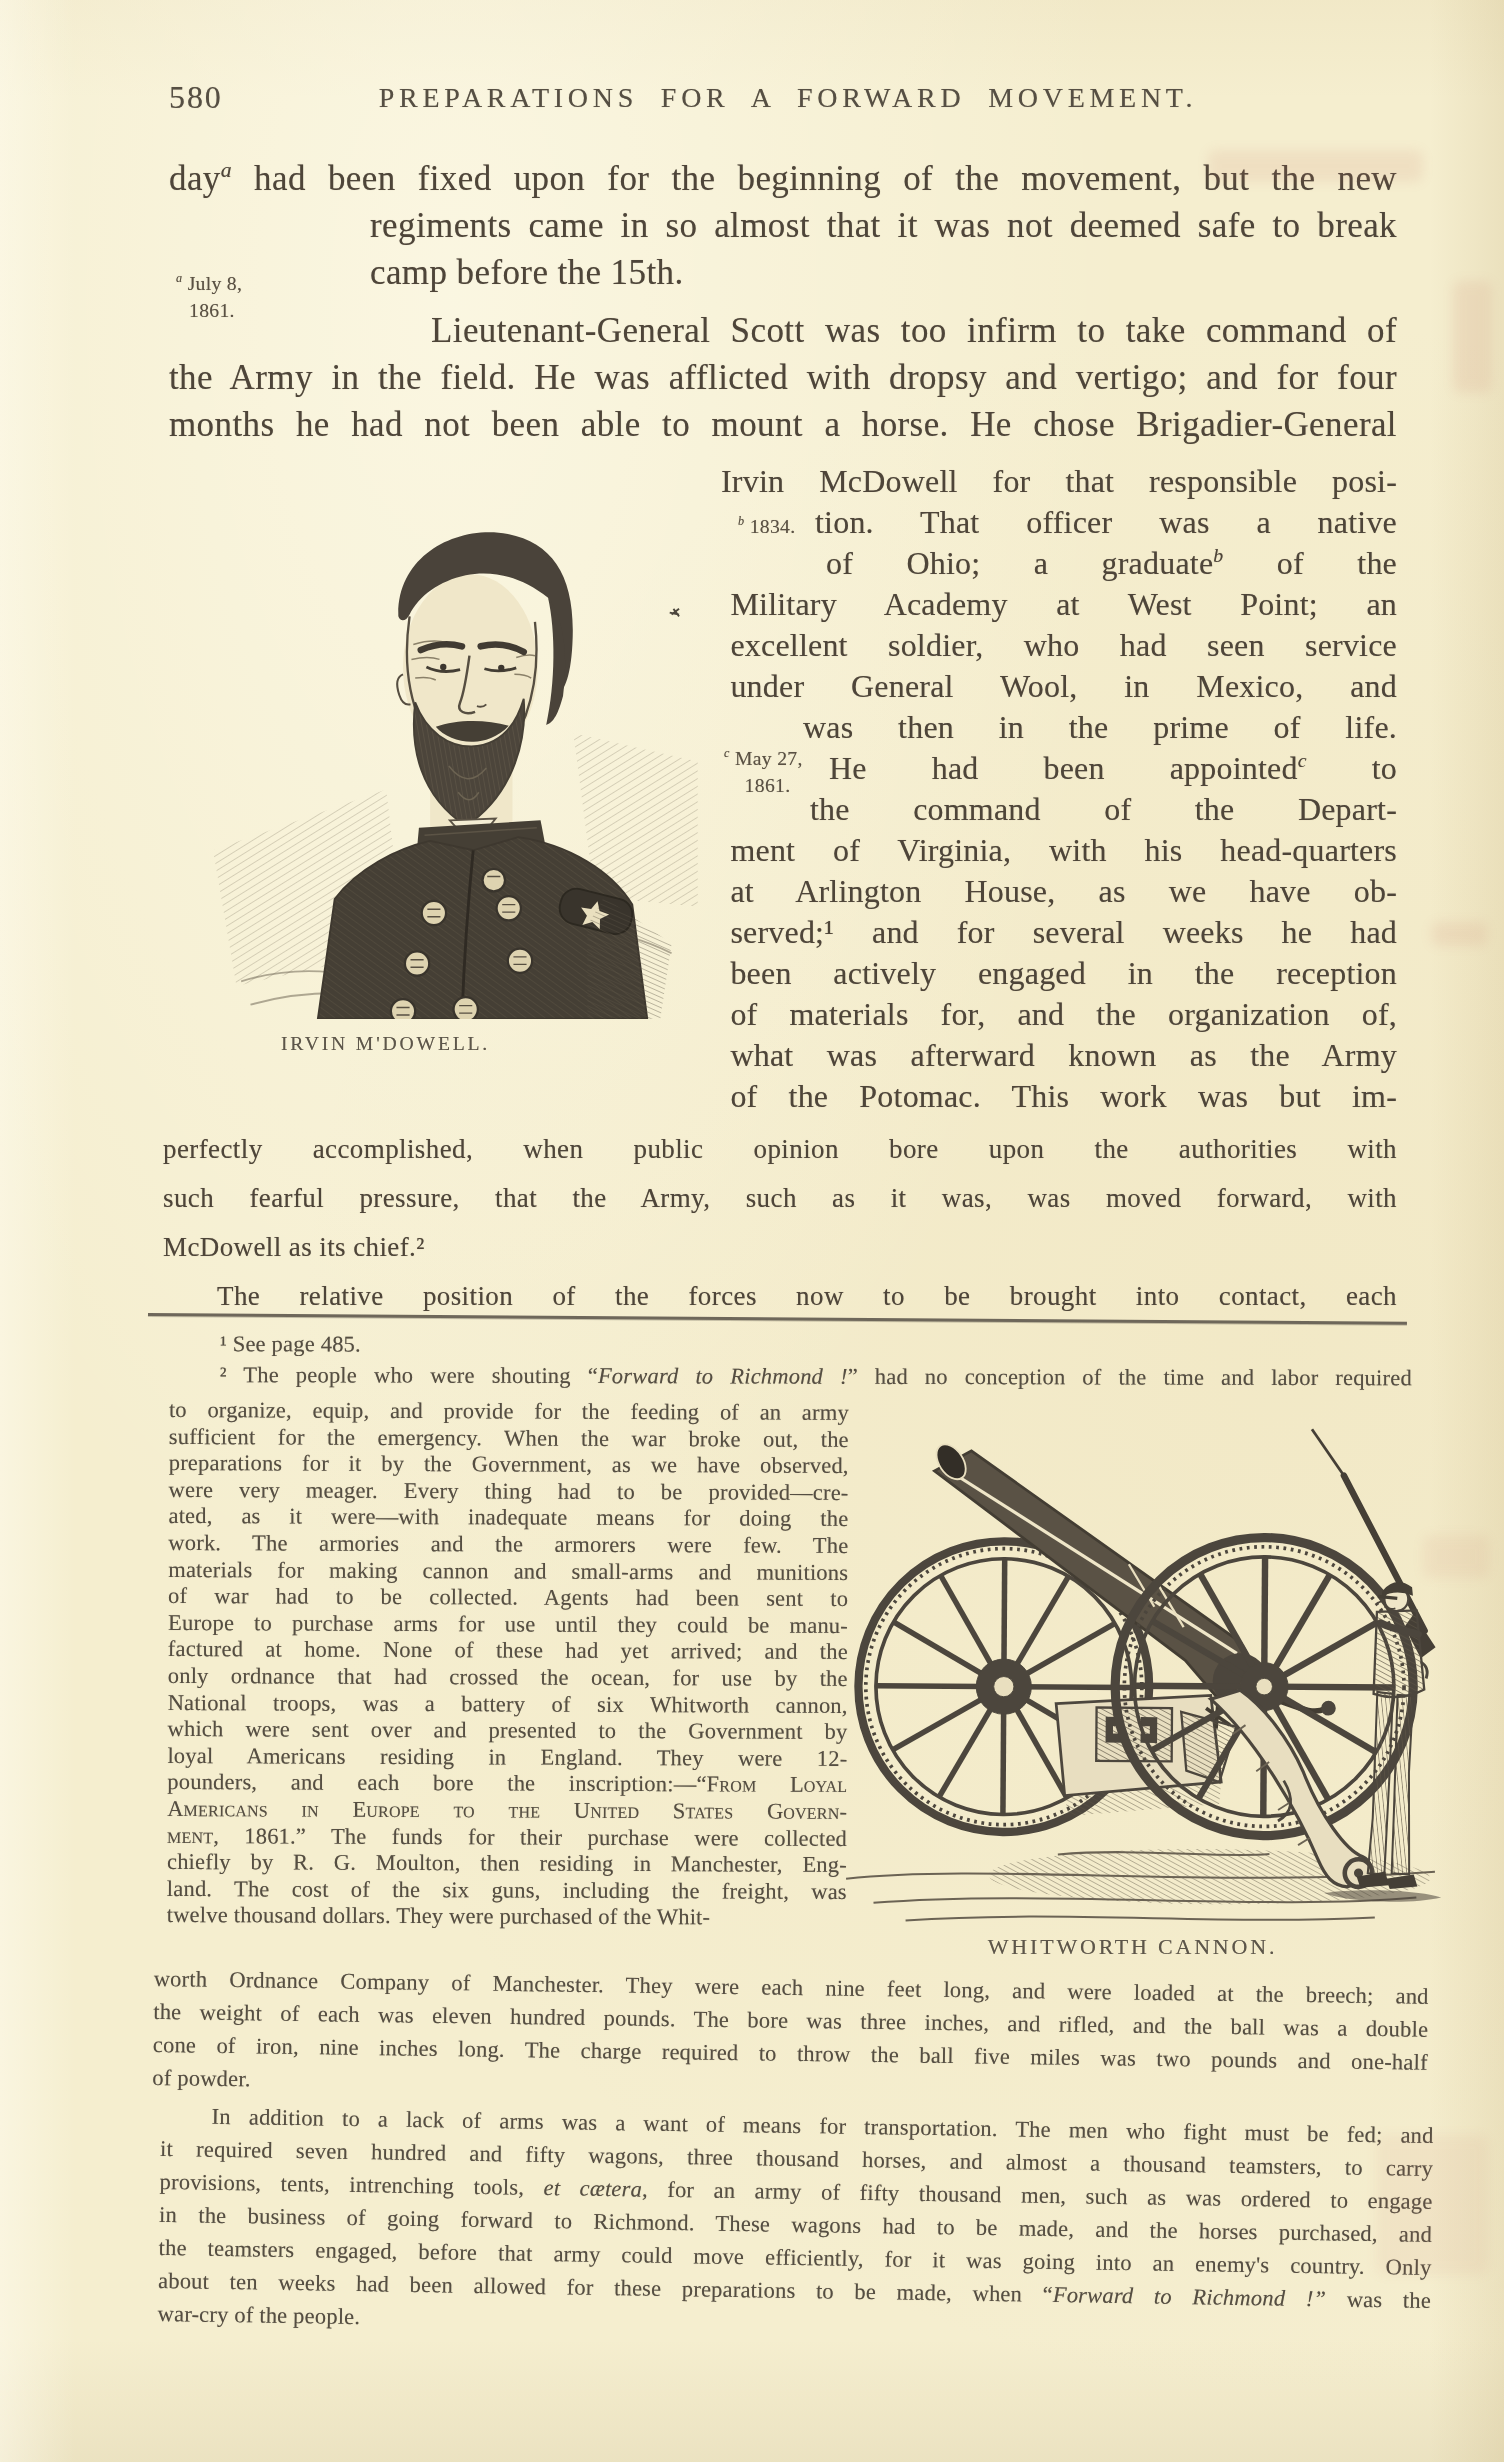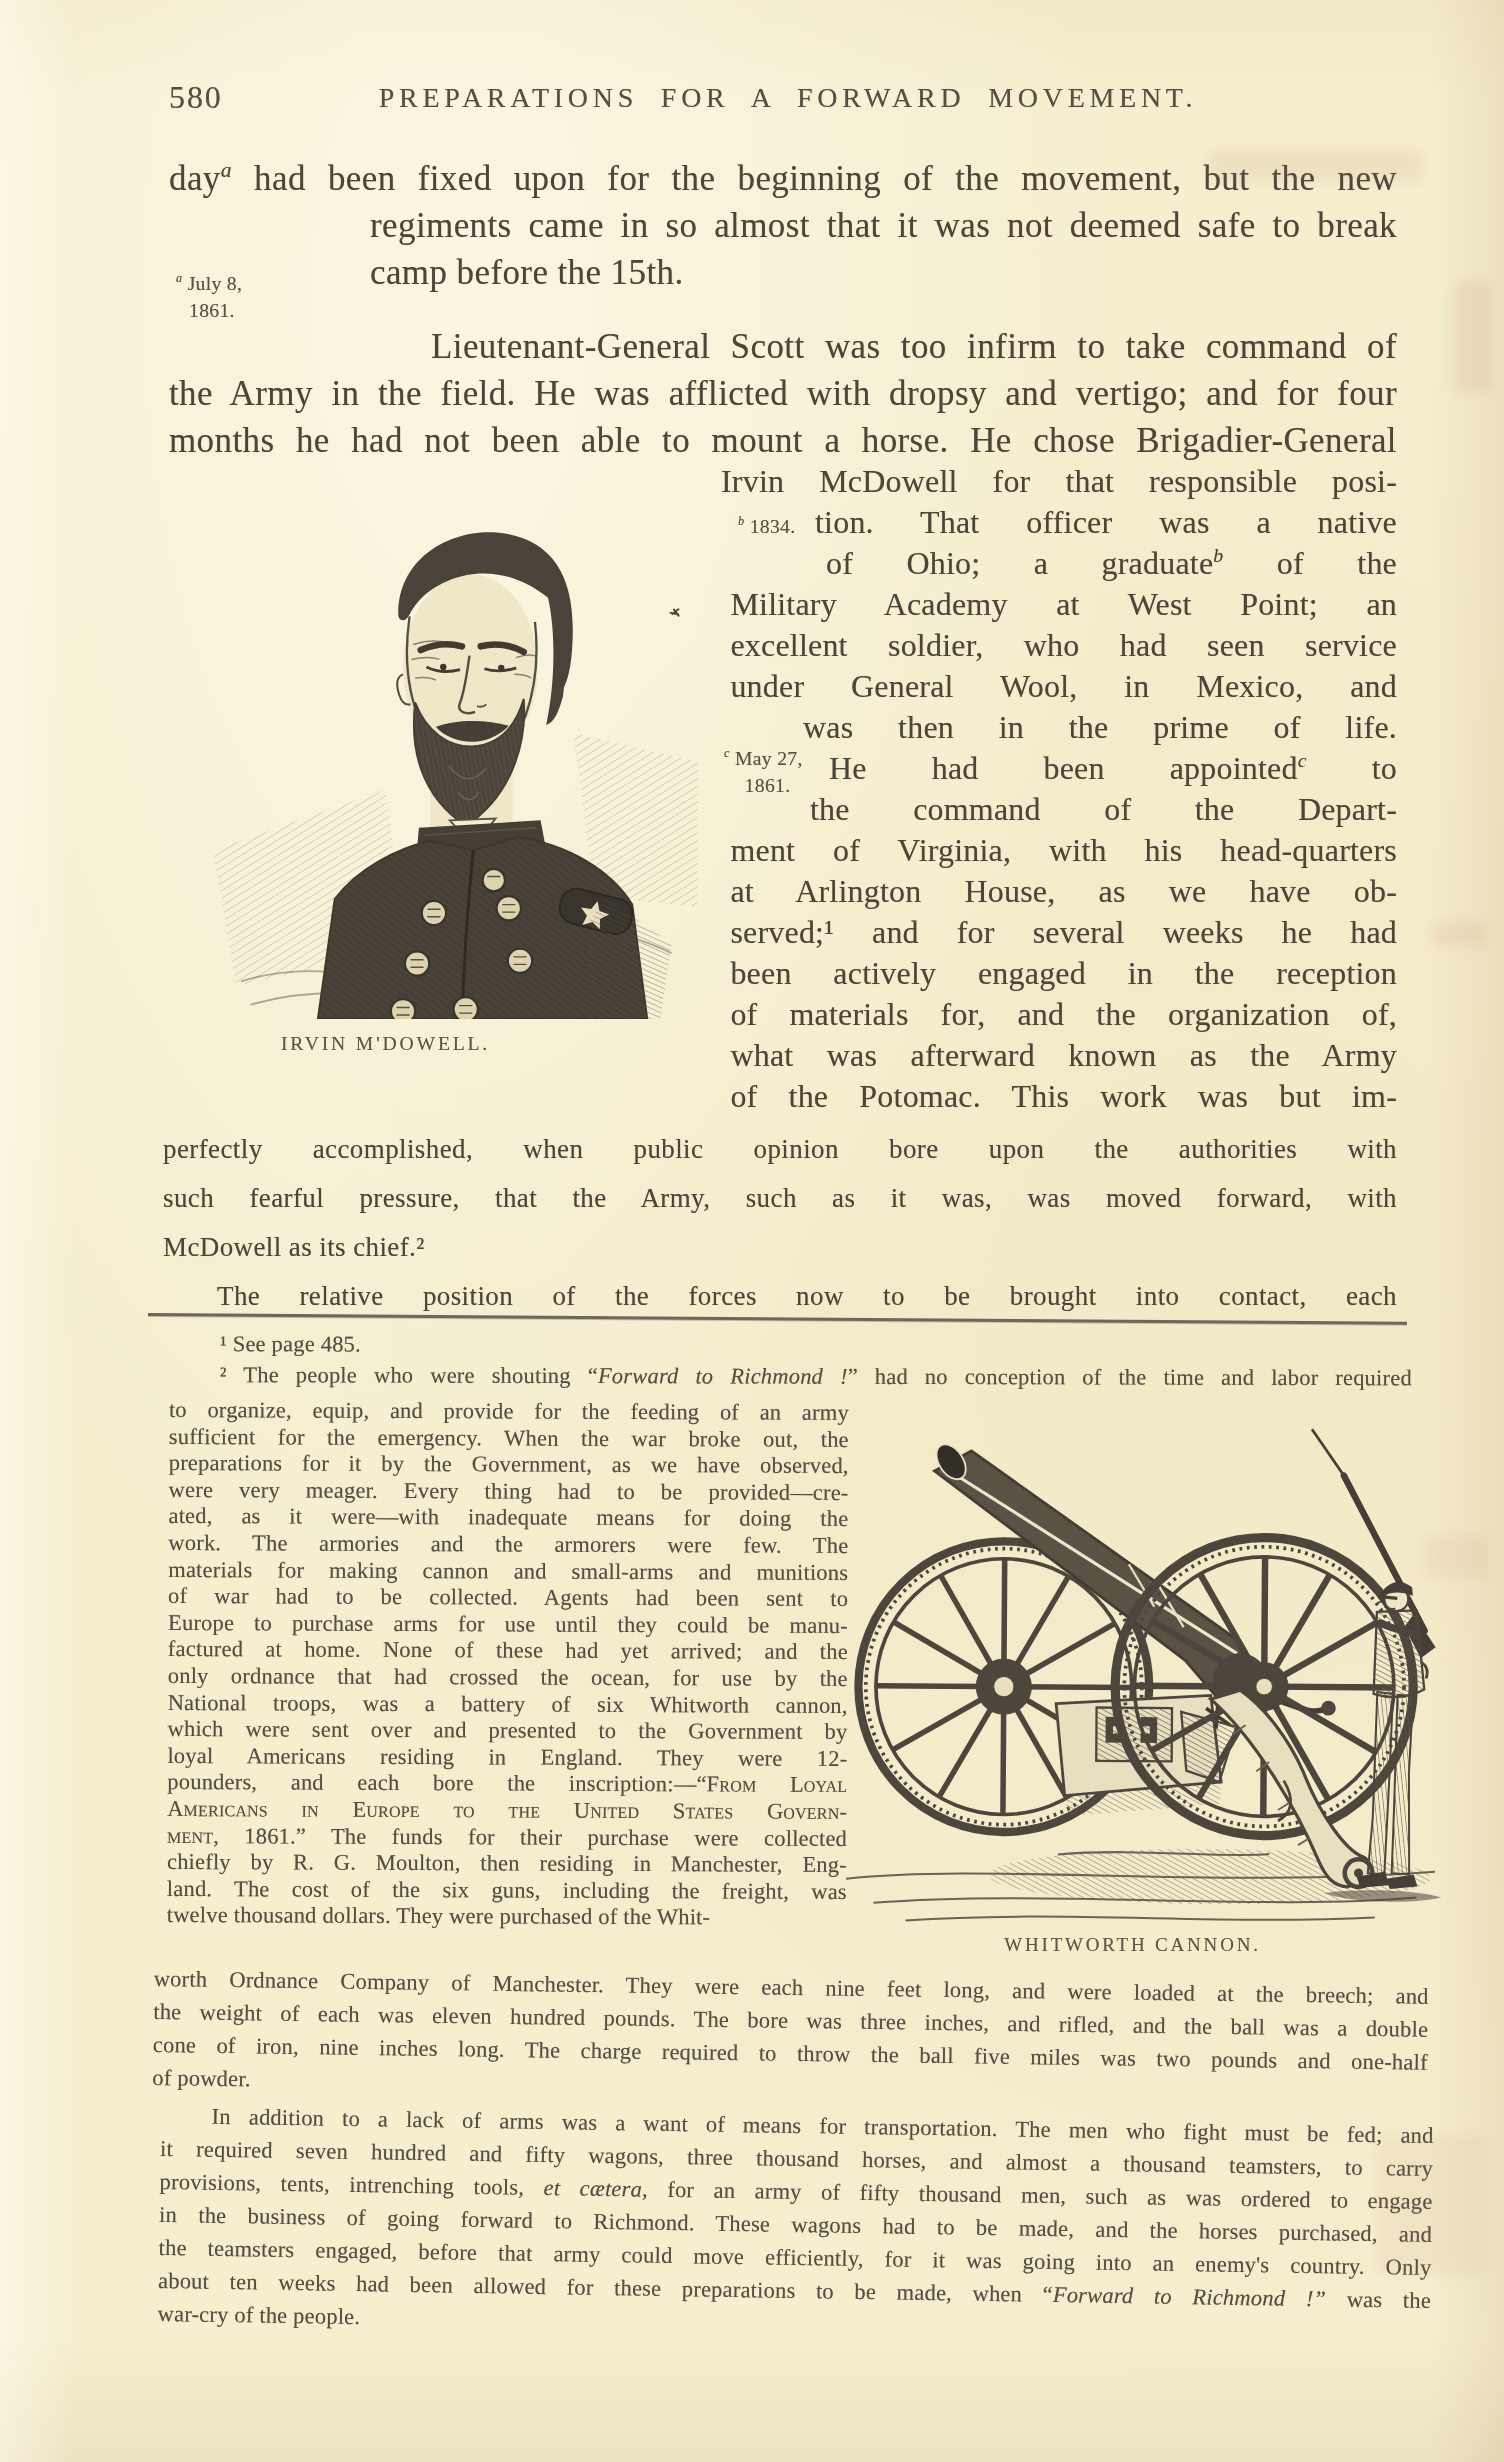--- a/index.html
+++ b/index.html
@@ -18,41 +18,41 @@
   .jl{text-align:justify; text-align-last:justify;}
   .abs{position:absolute;}
   
   #folio{left:169px; top:79px; font-size:32px; letter-spacing:1.9px; color:#564f43;}
   #rhead{left:169px; top:82px; width:1238px; text-align:center; font-size:28px;
          letter-spacing:4.7px; word-spacing:11.2px; color:#564f43;}
   
   #body-top{left:169px; top:155px; width:1228px; font-size:35px; line-height:47px; letter-spacing:0.4px;}
   #wrap-col{left:721px; top:461px; width:676px; font-size:32px; line-height:41px; letter-spacing:0.2px;}
   #para3{left:163px; top:1125px; width:1234px; font-size:27px; line-height:49px; letter-spacing:0.4px;}
-  .gap{margin-top:27px;}
+  .gap{margin-top:11px;}
   
   .mnote{position:absolute; font-size:19.7px; line-height:27px; color:#5a5143; letter-spacing:0.3px;}
   .sup{font-size:.62em; font-style:italic; vertical-align:super; line-height:0;}
   
   #fnrule{left:148px; top:1313px; width:1259px; height:2.8px; background:#6e675a;
           transform:rotate(.4deg); transform-origin:0 0; box-shadow:0 0.9px 0 rgba(110,103,90,.35);}
   
   .fn{font-size:22.5px; letter-spacing:0.2px; color:#554e42;}
   #fn-first{left:169px; top:1328px; width:1243px; line-height:31px; transform:rotate(.15deg); transform-origin:0 0;}
   #fn-narrow{left:169px; top:1397px; width:680px; line-height:26.6px; transform:rotate(.25deg); transform-origin:0 0;}
   #fn-wide{left:154px; top:1962px; width:1275px; line-height:33px; transform:rotate(.8deg); transform-origin:0 0;}
   #fn-last{left:161px; top:2099px; width:1273px; line-height:33px; transform:rotate(.9deg); transform-origin:0 0;}
   .sc{font-variant:small-caps;}
   .it{font-style:italic;}
   
   #portrait-fig{left:185px; top:457px; width:524px; height:562px;}
   #portrait-cap{left:281px; top:1032px; width:356px; text-align:left; font-size:19.7px;
                 letter-spacing:2.8px; color:#5d564a;}
   #cannon-fig{left:822px; top:1384px; width:640px; height:552px; transform:rotate(.4deg);}
-  #cannon-cap{left:936px; top:1934px; width:393px; text-align:center; font-size:19px;
+  #cannon-cap{left:936px; top:1934px; width:393px; text-align:center; font-size:22px;
               letter-spacing:2.8px; color:#5d564a;}
   .cap{text-shadow:0 0 0.6px rgba(93,86,74,.5);}
   
   .bleed{position:absolute; background:#c77a66; opacity:.12; filter:blur(5.6px); border-radius:7.5px; pointer-events:none;}
 </style>
 </head>
 <body>
 
 <div id="page">
 

